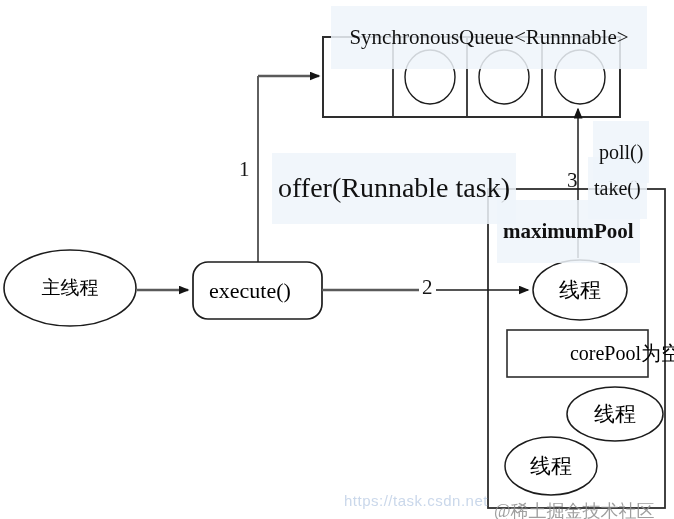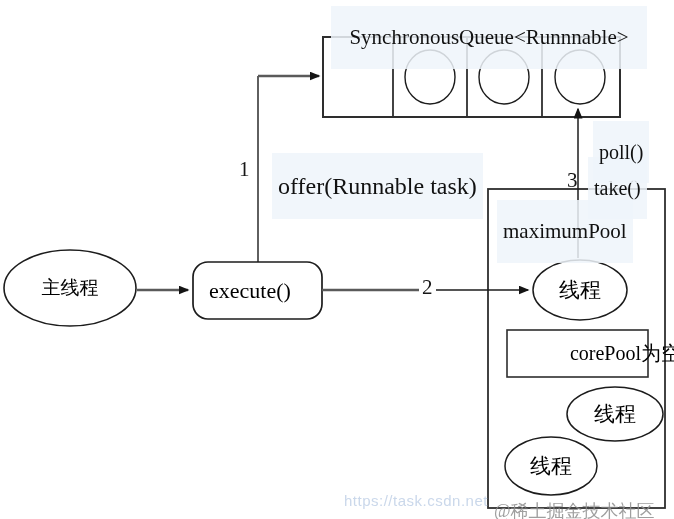--- a/index.html
+++ b/index.html
@@ -82,31 +82,31 @@
     <ellipse cx="615" cy="414" rx="48" ry="27" fill="#ffffff" stroke="#1c1c1c" stroke-width="1.5"></ellipse>
     <ellipse cx="551" cy="466" rx="46" ry="29" fill="#ffffff" stroke="#1c1c1c" stroke-width="1.5"></ellipse>
 
     <rect x="507" y="330" width="141" height="47" fill="#ffffff" stroke="#2e2e2e" stroke-width="1.6"></rect>
   </svg>
 
   <div class="lbl hl" style="left:331px;top:6px;width:304px;text-align:center;font-size:21px;">SynchronousQueue&lt;Runnnable&gt;</div>
 
   <div class="num" style="left:239px;top:157px;">1</div>
 
-  <div class="lbl hl" style="left:272px;top:153px;font-size:24px;">offer(Runnable task)</div>
+  <div class="lbl hl" style="left:272px;top:153px;font-size:28px;">offer(Runnable task)</div>
 
   <div class="lbl hl" style="left:588px;top:157px;font-size:20px;">take()</div>
 
   <div class="lbl hl" style="left:593px;top:121px;font-size:20px;">poll()</div>
 
   <div class="num" style="left:567px;top:168px;">3</div>
 
   <div class="num" style="left:419px;top:275px;background:#fff;padding:0 3px;">2</div>
 
-  <div class="lbl hl" style="left:497px;top:200px;font-size:21px;">maximumPool</div>
+  <div class="lbl hl" style="left:497px;top:200px;font-size:21px;font-weight:bold;">maximumPool</div>
 
   <div class="center-box" style="left:4px;top:250px;width:132px;height:76px;font-size:19px;">主线程</div>
 
   <div class="center-box" style="left:193px;top:262px;width:114px;height:57px;font-size:22px;">execute()</div>
 
   <div class="center-box" style="left:533px;top:260px;width:94px;height:60px;font-size:21px;">线程</div>
 
   <div class="center-box" style="left:507px;top:330px;width:141px;height:47px;font-size:20px;padding-left:48px;">corePool为空</div>
 
   <div class="center-box" style="left:567px;top:387px;width:96px;height:54px;font-size:21px;">线程</div>

